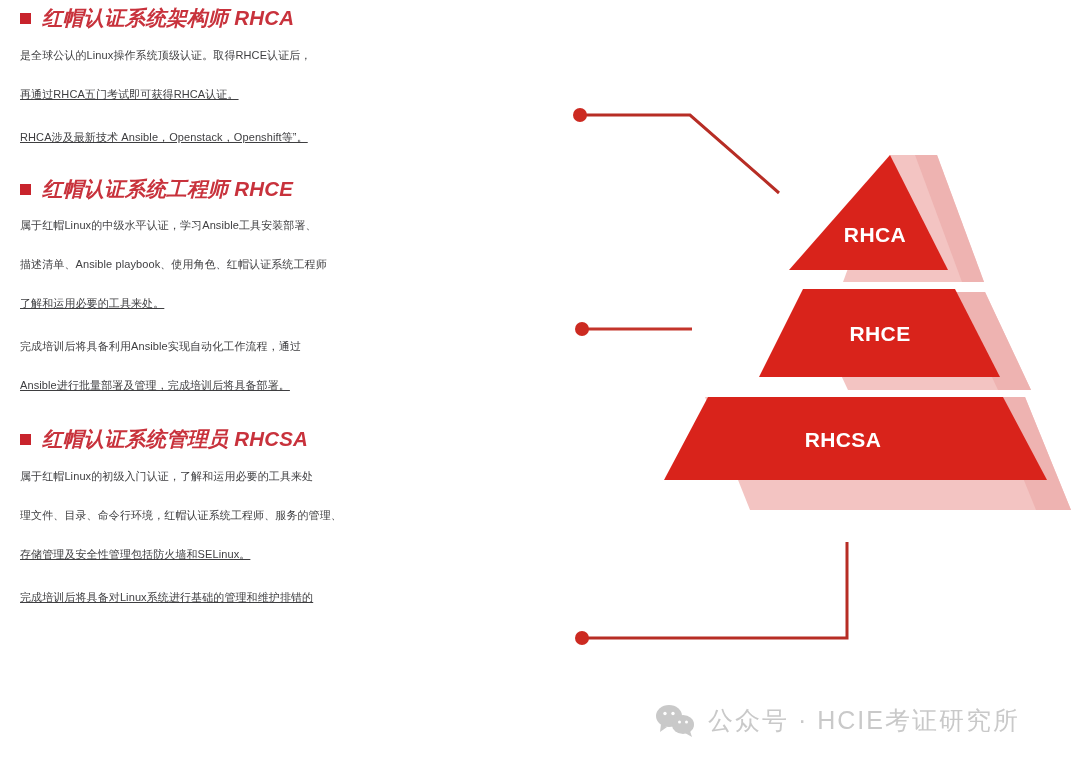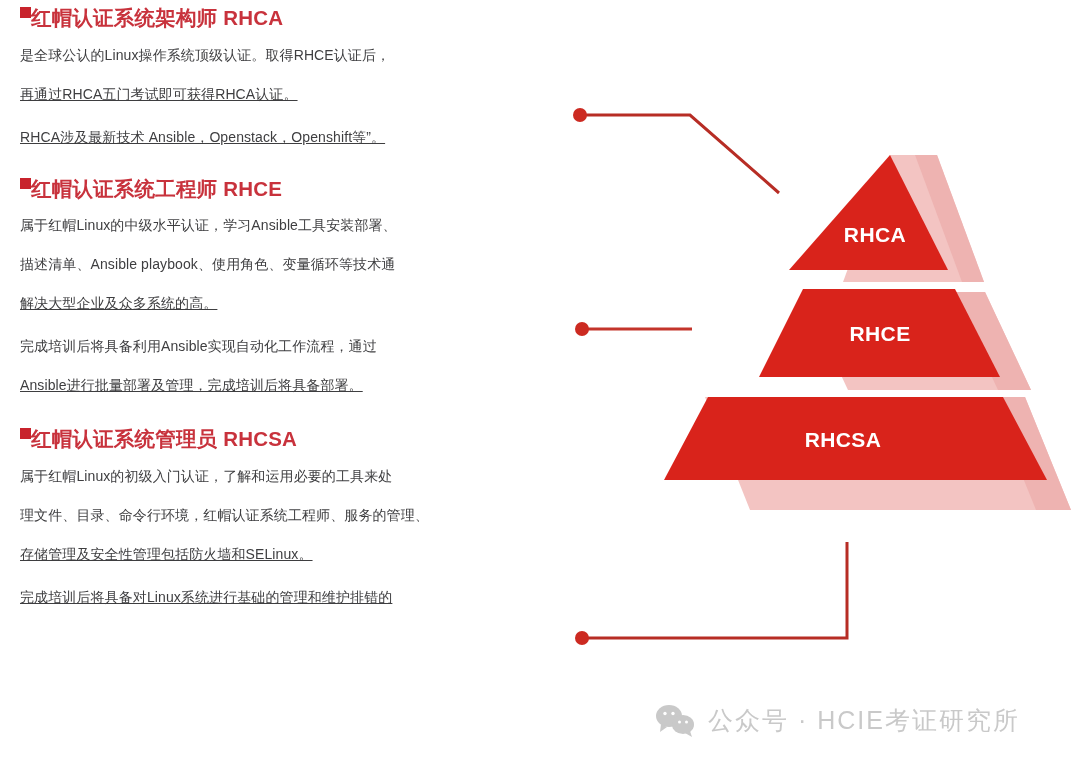--- a/index.html
+++ b/index.html
@@ -25,44 +25,45 @@
   }
 
   .section {
     margin-bottom: 4px;
   }
   .section.sec-0 { margin-bottom: 24px; }
   .section.sec-1 { margin-bottom: 26px; }
 
   .section-heading {
     display: flex;
-    align-items: flex-start;
-    gap: 0;
+    align-items: center;
+    gap: 11px;
     margin-bottom: 9px;
     white-space: nowrap;
+    font-style: italic;
   }
   .bullet-square {
     width: 11px;
     height: 11px;
     background: #c8232c;
     flex: 0 0 auto;
     position: relative;
     top: 1px;
   }
   .section-title {
     color: #c8323c;
     font-size: 20.5px;
     font-weight: bold;
     letter-spacing: 0.2px;
     line-height: 1.15;
   }
 
   .para {
     color: #3e3e40;
-    font-size: 14px;
+    font-size: 11px;
     line-height: 32px;
     letter-spacing: 0.1px;
     margin: 0 0 7px 0;
     white-space: nowrap;
   }
   .para:last-child { margin-bottom: 0; text-decoration: underline; }
   .para-group { margin-bottom: 11px; }
   .para-group:last-child { margin-bottom: 0; }
 
   
@@ -131,22 +132,22 @@
     </div>
   </div>
 
   <div class="section sec-1">
     <div class="section-heading">
       <span class="bullet-square"></span>
       <span class="section-title">红帽认证系统工程师 RHCE</span>
     </div>
     <div class="para-group">
       <p class="para">属于红帽Linux的中级水平认证，学习Ansible工具安装部署、</p>
-      <p class="para">描述清单、Ansible playbook、使用角色、变量循环等技术通</p>
-      <p class="para">解决大型企业及众多系统的高。</p>
+      <p class="para">描述清单、Ansible playbook、使用角色、红帽认证系统工程师</p>
+      <p class="para">了解和运用必要的工具来处。</p>
     </div>
     <div class="para-group">
       <p class="para">完成培训后将具备利用Ansible实现自动化工作流程，通过</p>
       <p class="para">Ansible进行批量部署及管理，完成培训后将具备部署。</p>
     </div>
   </div>
 
   <div class="section sec-2">
     <div class="section-heading">
       <span class="bullet-square"></span>

